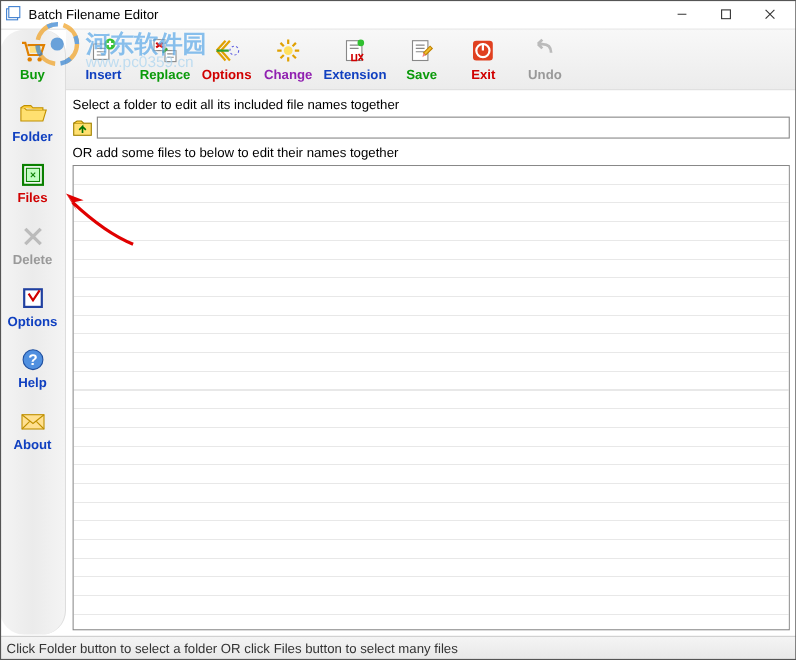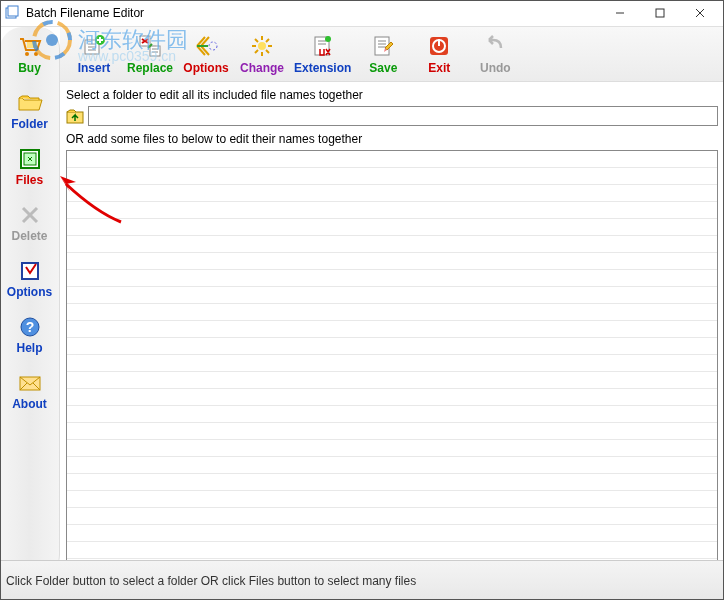--- a/index.html
+++ b/index.html
@@ -29,23 +29,23 @@
 .toolbar-item.darkblue .label { color: #1040c0; }
 .toolbar-item.gray .label { color: #999; }
 .workarea { flex: 1; padding: 4px 6px; display: flex; flex-direction: column; }
 .instruction { font-size: 12px; color: #000; padding: 2px 0; }
 .folder-row { display: flex; align-items: center; gap: 4px; margin: 2px 0 4px 0; }
 .folder-icon-small { width: 18px; height: 16px; }
 .folder-input { flex: 1; height: 20px; border: 1px solid #888; background: #fff; padding: 0 3px; font-size: 12px; }
 .instruction2 { font-size: 12px; color: #000; padding: 2px 0 4px 0; }
 .file-list { flex: 1; border: 1px solid #888; background: #fff; overflow: hidden; }
 .file-list-lines { width: 100%; height: 100%; background-image: repeating-linear-gradient(to bottom, #fff 0, #fff 16px, #e8e8e8 16px, #e8e8e8 17px); }
-.statusbar { height: 40px; background: linear-gradient(to bottom, #f4f4f4, #e8e8e8); border-top: 1px solid #ccc; display: flex; align-items: center; padding: 0 6px; font-size: 12px; color: #333; position: absolute; bottom: 0; left: 0; right: 0; }
+.statusbar { height: 22px; background: linear-gradient(to bottom, #f4f4f4, #e8e8e8); border-top: 1px solid #ccc; display: flex; align-items: center; padding: 0 6px; font-size: 12px; color: #333; position: absolute; bottom: 0; left: 0; right: 0; }
 .watermark { position: absolute; top: 18px; left: 30px; display: flex; align-items: center; opacity: 0.7; pointer-events: none; z-index: 100; }
-.watermark .wm-text { font-size: 22px; font-weight: normal; color: #5aa8e8; margin-left: 4px; text-shadow: 0 0 2px #fff; }
+.watermark .wm-text { font-size: 22px; font-weight: bold; color: #5aa8e8; margin-left: 4px; text-shadow: 0 0 2px #fff; }
 .watermark .wm-url { position: absolute; top: 30px; left: 48px; font-size: 14px; color: #aad4f0; }
 .arrow { position: absolute; top: 172px; left: 56px; width: 70px; height: 60px; z-index: 50; pointer-events: none; }
 .outer-border { border: 1px solid #555; width: 724px; height: 600px; position: absolute; top: 0; left: 0; pointer-events: none; }
 </style>
 </head>
 <body>
 
 <div class="titlebar">
   <span class="app-icon">
     <svg width="16" height="16" viewBox="0 0 16 16">

